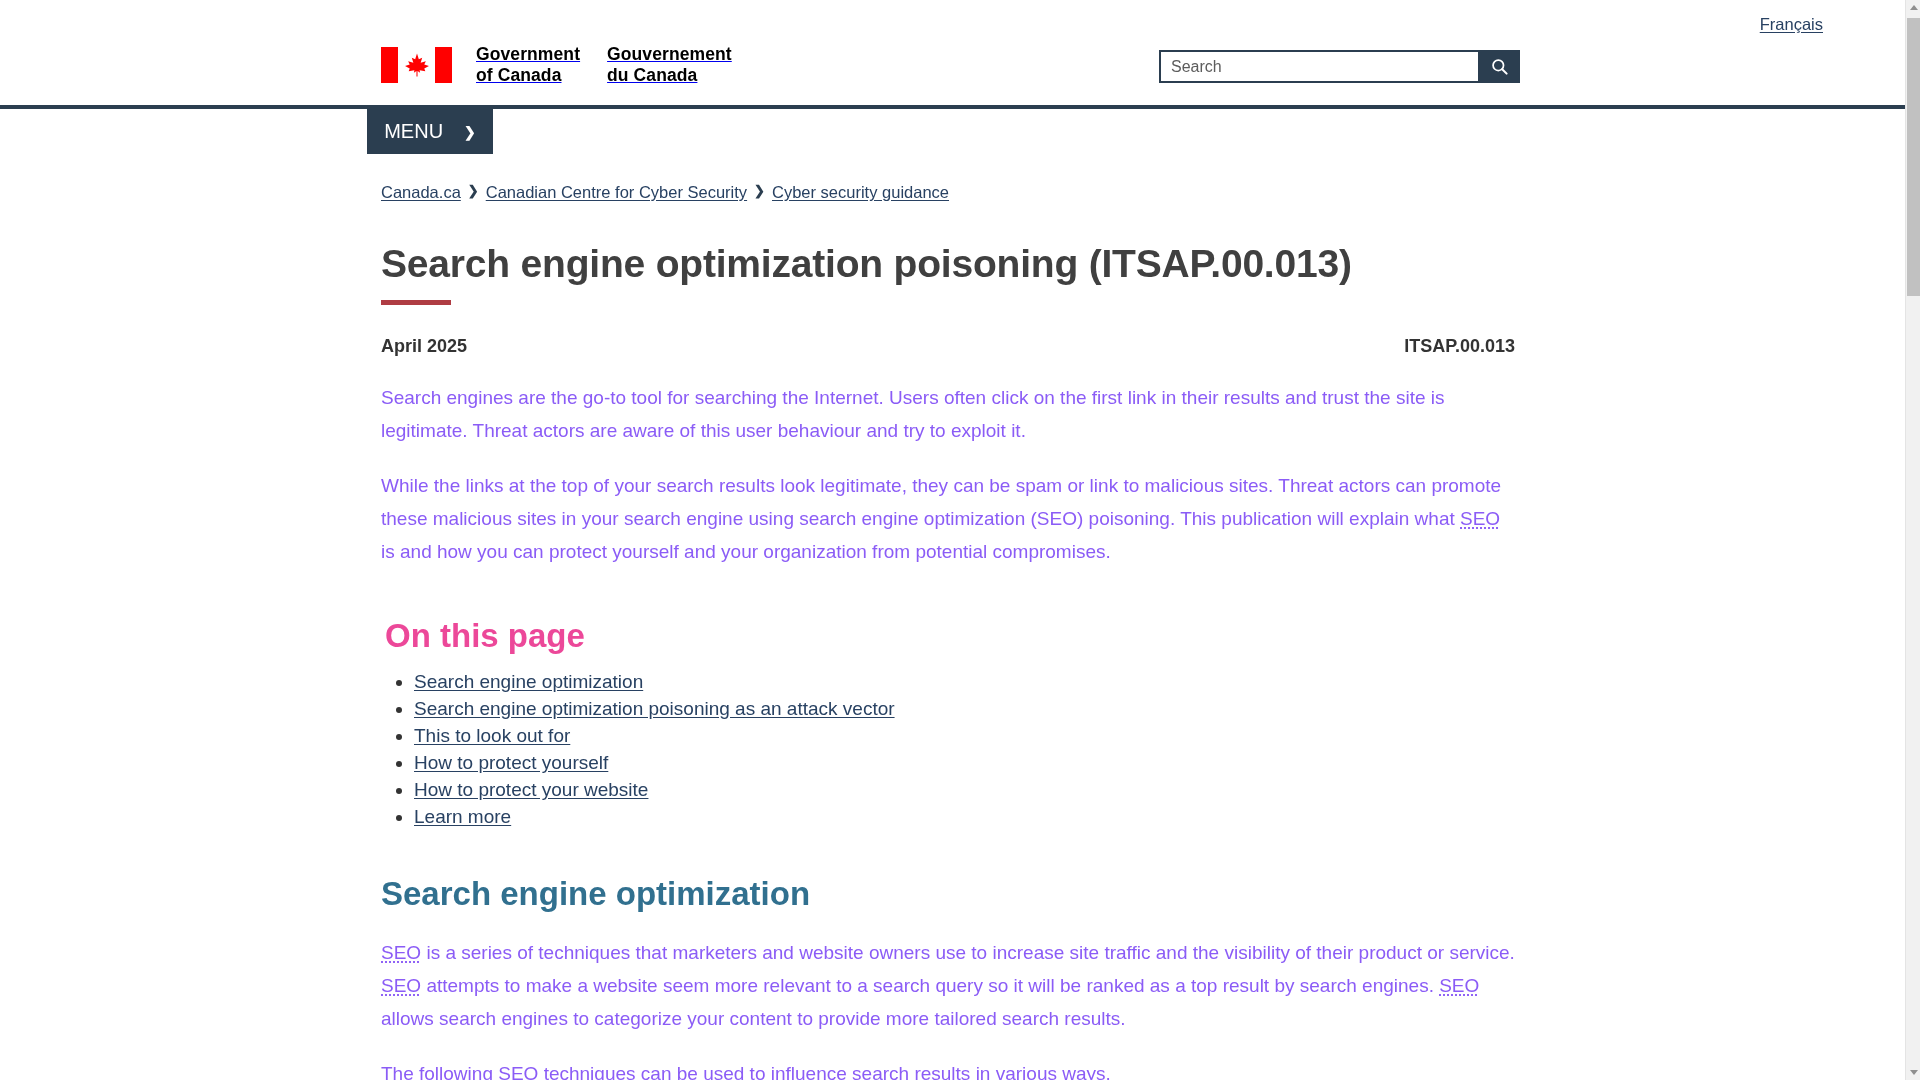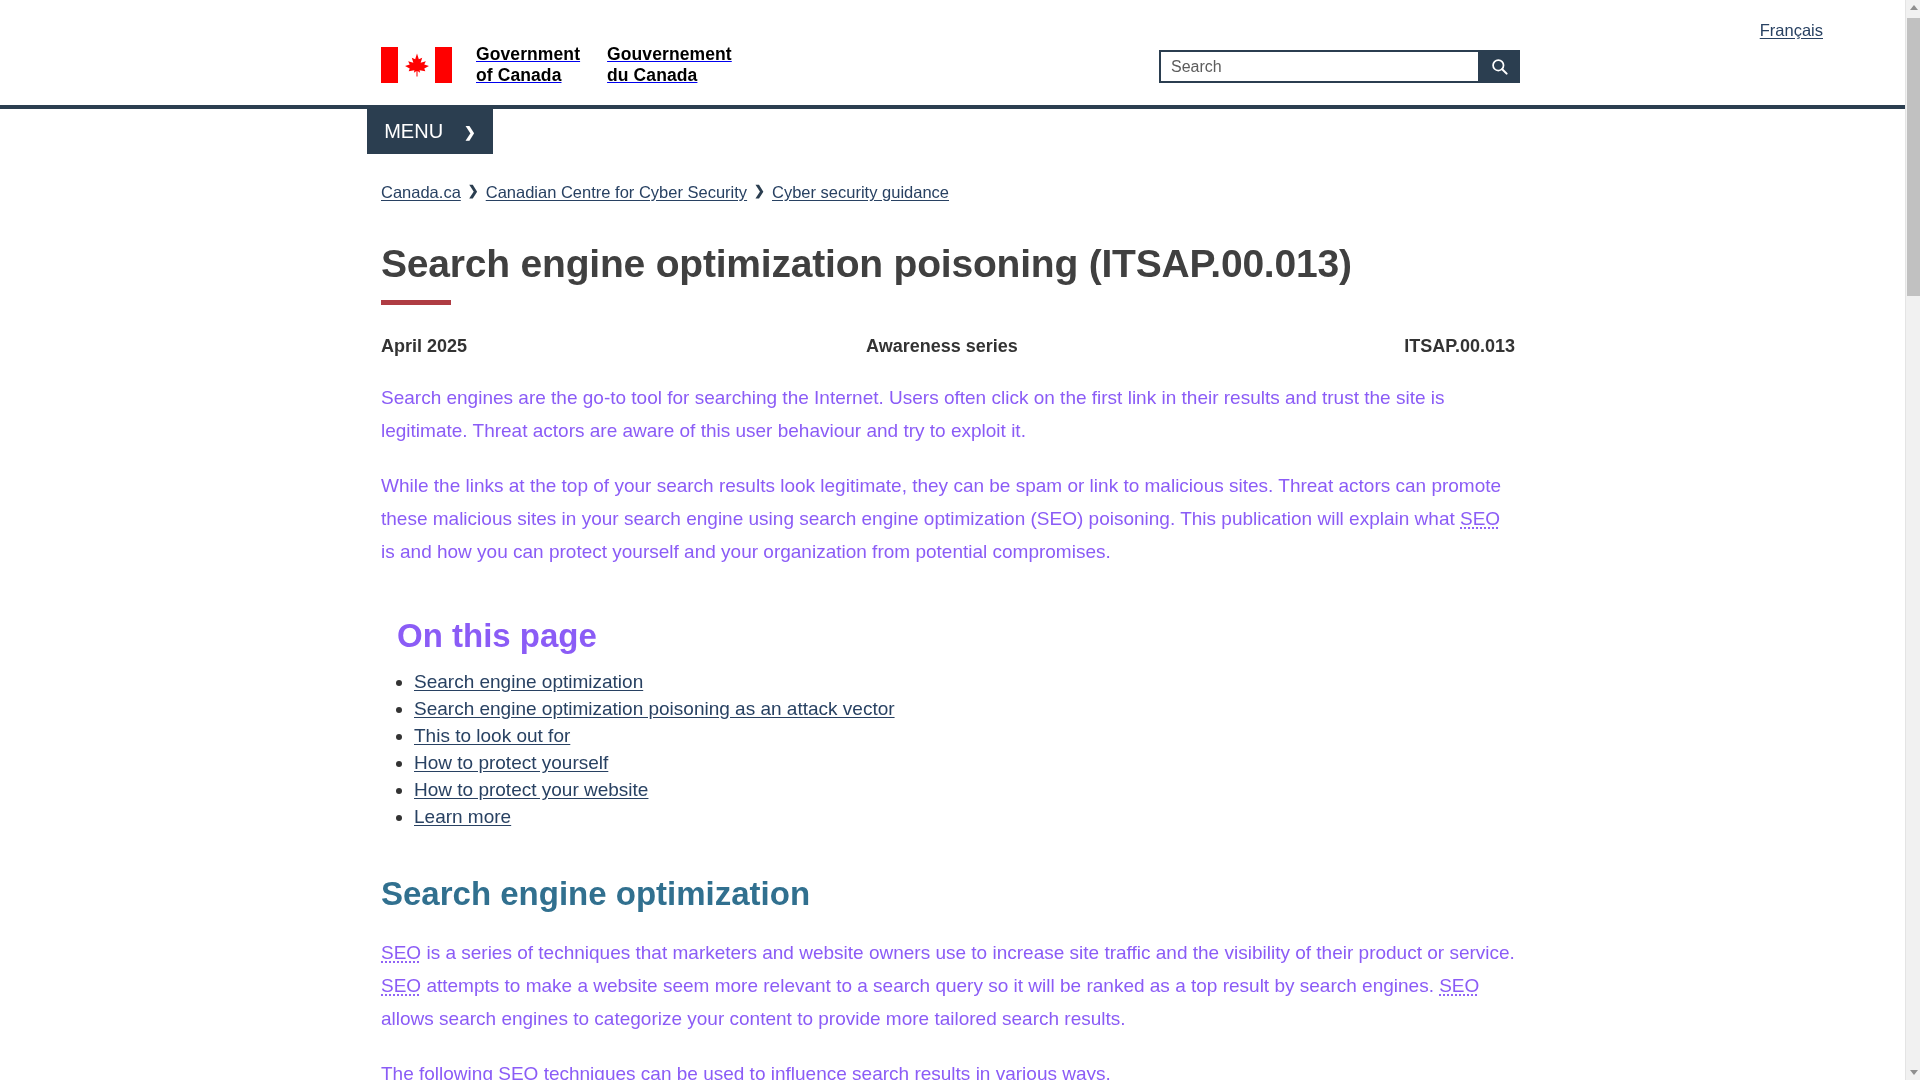--- a/index.html
+++ b/index.html
@@ -23,21 +23,21 @@
   
   .brand-band {
     position: relative;
     width: 1905px;
     height: 108px;
     background: #fff;
   }
 
   .lang-toggle {
     position: absolute;
-    top: 20px;
+    top: 14px;
     right: 82px;
     font-size: 16.5px;
     line-height: 20px;
     text-align: center;
     margin-left: 32px;
   }
   .lang-toggle a {
     color: #284162;
     text-decoration: underline;
     text-underline-offset: 2px;
@@ -252,25 +252,25 @@
   }
 
   h2.section-heading {
     margin: 44px 0 0 0;
     font-size: 33px;
     line-height: 40px;
     font-weight: bold;
     color: #31708f;
   }
   h2.otp-heading {
-    margin: 48px 0 0 16px;
+    margin: 48px 0 0 4px;
     font-size: 33px;
     line-height: 40px;
     font-weight: bold;
-    color: #8b5cf6;
+    color: #ec4899;
   }
 
   ul.toc {
     margin: 12px 0 0 0;
     padding-left: 33px;
     list-style: disc;
   }
   ul.toc li {
     font-size: 19px;
     line-height: 27px;
@@ -385,21 +385,20 @@
     <a href="#">Cyber security guidance</a>
   </nav>
 
   <main class="main">
 
     <h1 class="page-title">Search engine optimization poisoning (ITSAP.00.013)</h1>
     <div class="title-rule"></div>
 
     <div class="meta-row">
       <span class="m1">April 2025</span>
-      <span class="m2">Awareness series</span>
       <span class="m3">ITSAP.00.013</span>
     </div>
 
     <p>Search engines are the go-to tool for searching the Internet. Users often click on the first link in their results and trust the site is legitimate. Threat actors are aware of this user behaviour and try to exploit it.</p>
 
     <p><span>While the links at the top of your search results look legitimate, they can be spam or link to malicious sites. Threat actors can promote these malicious sites in your search engine using search engine optimization (SEO) poisoning. This publication will explain what </span><abbr title="Search engine optimization">SEO</abbr><span> is and how you can protect yourself and your organization from potential compromises.</span></p>
 
     <h2 class="otp-heading">On this page</h2>
     <ul class="toc">
       <li><a href="#">Search engine optimization</a></li>

